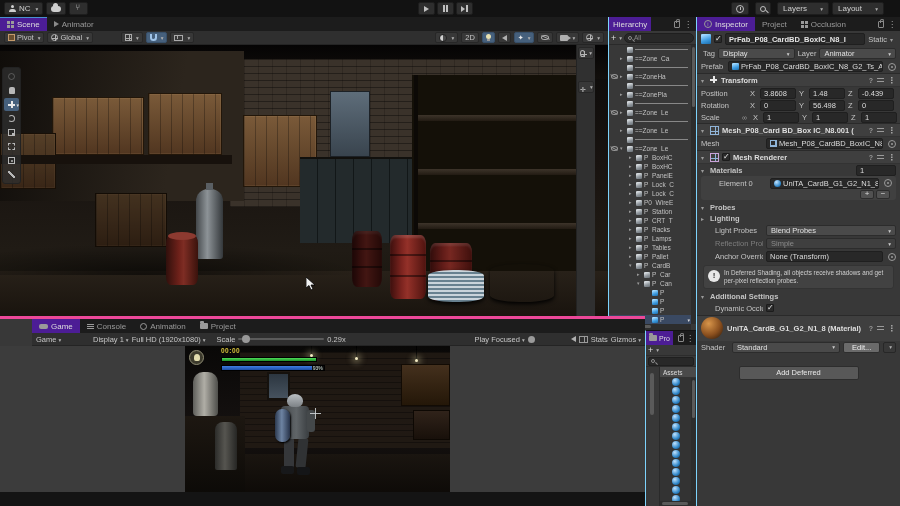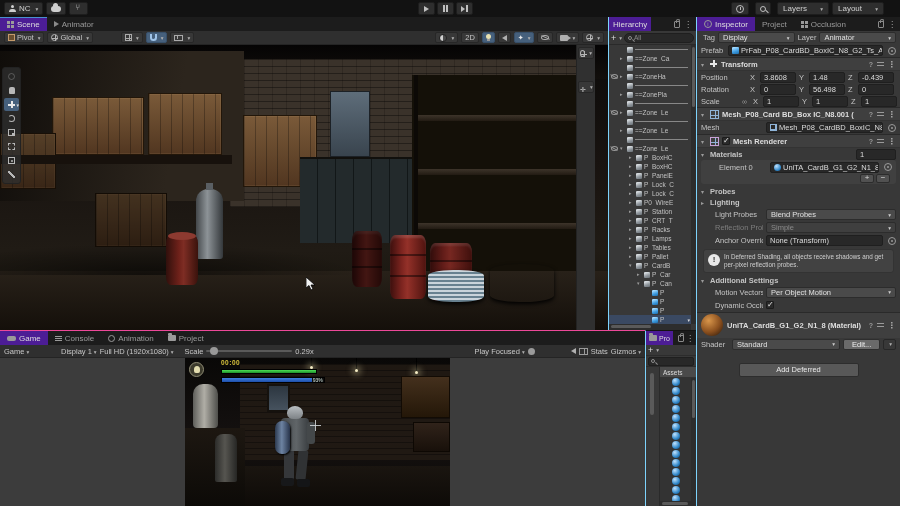--- a/index.html
+++ b/index.html
@@ -213,21 +213,21 @@
     color:#cfcfcf;font-size:6.3px;line-height:1.25;}
   .warn-ic{width:12px;height:12px;border-radius:50%;background:#e8e8e8;color:#333;font-weight:bold;display:flex;
     align-items:center;justify-content:center;font-size:8px;flex:none;margin-top:1px;}
   .matprev{width:22px;height:22px;border-radius:50%;flex:none;
     background:radial-gradient(circle at 35% 30%,#d8954a,#8a4f1e 55%,#2e1a0a 95%);}
   .mat-head{height:26px;background:#3f3f3f;border-top:1px solid #2a2a2a;display:flex;align-items:center;gap:4px;padding:0 4px;font-weight:bold;color:#dedede;}
   .addcomp{width:120px;height:14px;margin:12px auto 0 auto;background:#585858;border:1px solid #2d2d2d;border-radius:2px;
     display:flex;align-items:center;justify-content:center;color:#e8e8e8;font-size:7.5px;}
 
   
-  #game-panel{left:0;top:330px;width:645px;height:176px;border-left:none;border-top:1px solid #ec4899;}
+  #game-panel{left:0;top:316px;width:645px;height:176px;border-left:none;border-top:3px solid #ec4899;padding-left:32px;}
   .gp-ic{width:9px;height:5px;background:#9a9a9a;border-radius:2px;position:relative;}
   .console-ic{width:7px;height:7px;background:linear-gradient(#9a9a9a,#9a9a9a) 0 1px/7px 1px no-repeat,linear-gradient(#9a9a9a,#9a9a9a) 0 3px/7px 1px no-repeat,linear-gradient(#9a9a9a,#9a9a9a) 0 5px/7px 1px no-repeat;}
   .anim-clock{width:7px;height:7px;border:1px solid #9a9a9a;border-radius:50%;}
   .folder-ic{width:8px;height:6px;background:#9a9a9a;border-radius:1px;position:relative;}
   .folder-ic::before{content:"";position:absolute;left:0;top:-2px;width:4px;height:2px;background:#9a9a9a;border-radius:1px 1px 0 0;}
   .slider{width:86px;height:2px;background:#5a5a5a;border-radius:1px;position:relative;}
   .slider .knob{position:absolute;left:4px;top:-3px;width:8px;height:8px;border-radius:50%;background:#999;}
   .bug-ic{width:7px;height:7px;border-radius:50%;background:#9a9a9a;position:relative;}
   .statsgrid-ic{width:9px;height:7px;border:1px solid #9a9a9a;background:linear-gradient(#9a9a9a,#9a9a9a) 4px 0/1px 7px no-repeat;}
   #game-viewport{position:absolute;left:0;top:27px;width:645px;height:149px;background:#3c3c3c;}
@@ -704,20 +704,27 @@
       </div>
       <div class="spacer"></div>
       <div class="tabicons">
         <span class="lockicon"></span>
         <span class="kebab"></span>
       </div>
     </div>
 
     <div class="insp-body">
 
+      <div class="irow" style="height:16px">
+        <span class="cube3d"></span>
+        <span class="checkbox checked"></span>
+        <span class="namefield">PrFab_P08_CardBD_BoxIC_N8_I</span>
+        <span>Static</span>
+        <span class="fold">▾</span>
+      </div>
       <div class="irow">
         <span style="width:14px;text-align:right">Tag</span>
         <span class="ddfield" style="flex:1">
             <span>Display</span>
           </span>
         <span>Layer</span>
         <span class="ddfield" style="flex:1">
             <span>Animator</span>
           </span>
       </div>
@@ -845,26 +852,20 @@
           </span>
         <span class="objpick"></span>
       </div>
       <div class="helpbox">
         <span class="warn-ic">!</span>
         <span>In Deferred Shading, all objects receive shadows and get per-pixel reflection probes.</span>
       </div>
       <div class="irow" style="height:11px">
         <span class="fold">▾</span>
         <span style="font-weight:bold">Additional Settings</span>
-      </div>
-      <div class="irow">
-        <span class="ilabel ind">Motion Vectors</span>
-        <span class="ddfield" style="flex:1">
-            <span>Per Object Motion</span>
-          </span>
       </div>
       <div class="irow">
         <span class="ilabel ind">Dynamic Occlusio</span>
         <span class="checkbox checked"></span>
       </div>
 
       <div class="mat-head">
         <span class="matprev"></span>
         <span style="overflow:hidden;white-space:nowrap;flex:1;font-size:7.5px">UniTA_CardB_G1_G2_N1_8 (Material)</span>
         <span class="hdr-icons">

